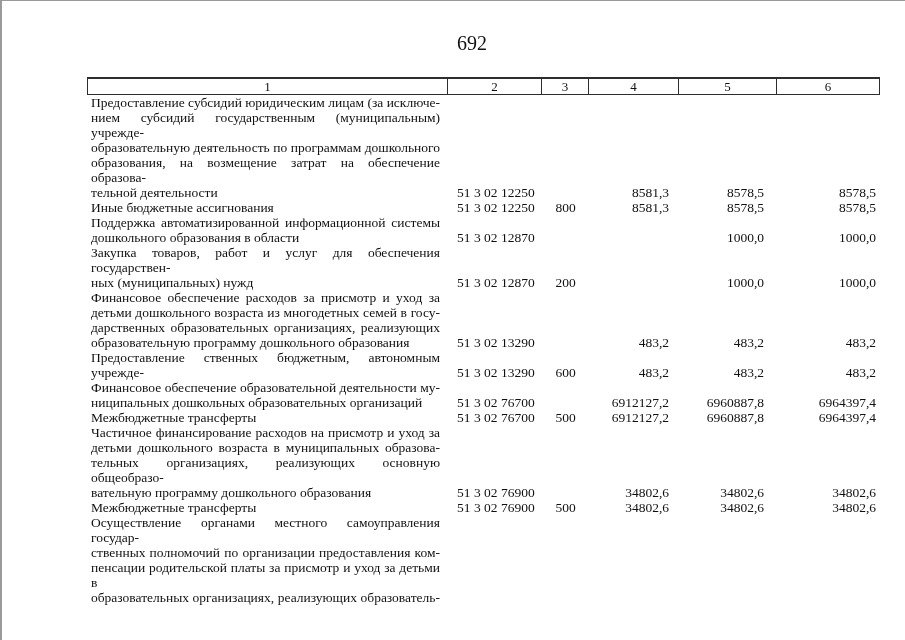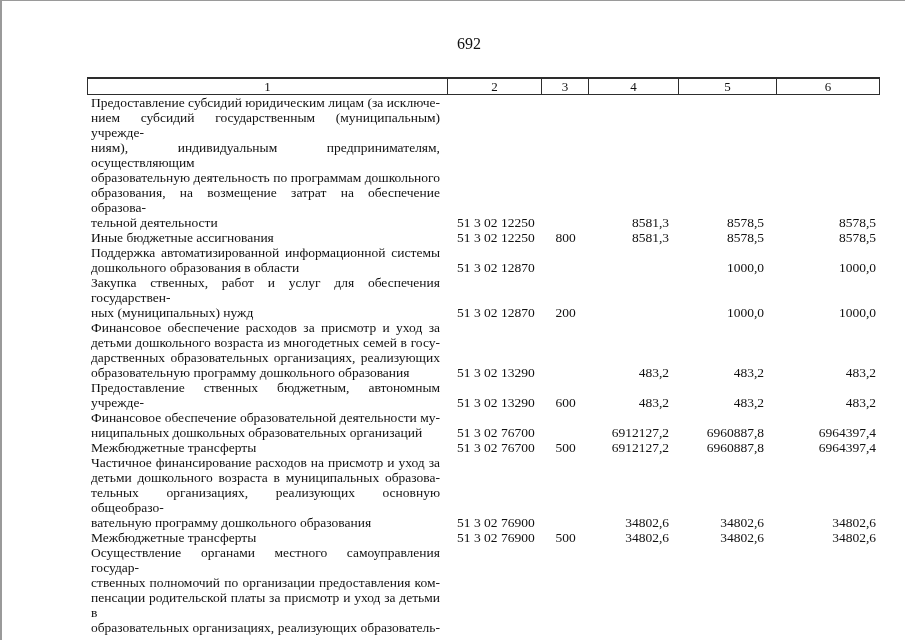--- a/index.html
+++ b/index.html
@@ -16,21 +16,21 @@
     border-top: 1px solid #9a9a9a;
     box-sizing: border-box;
     overflow: hidden;
     font-family: "Liberation Serif", "DejaVu Serif", serif;
     color: #111111;
   }
   .pagenum {
     position: absolute;
     top: 35px;
     left: 455px;
-    font-size: 16px;
+    font-size: 20px;
     line-height: 15px;
     color: #111;
   }
   .table-wrap {
     position: absolute;
     left: 85px;
     top: 76px;
     width: 793px;
   }
   
@@ -121,21 +121,20 @@
       <div class="hcell hc3">3</div>
       <div class="hcell hc4">4</div>
       <div class="hcell hc5">5</div>
       <div class="hcell hc6">6</div>
     </div>
     <div class="tbody" id="tbody">
         <div class="trow">
           <div class="cell c1">
             <div class="line">Предоставление субсидий юридическим лицам (за исключе-</div>
             <div class="line">нием субсидий государственным (муниципальным) учрежде-</div>
-            <div class="line">ниям), индивидуальным предпринимателям, осуществляющим</div>
             <div class="line">образовательную деятельность по программам дошкольного</div>
             <div class="line">образования, на возмещение затрат на обеспечение образова-</div>
             <div class="line last">тельной деятельности</div>
           </div>
           <div class="cell c2">51 3 02 12250</div>
           <div class="cell c3"></div>
           <div class="cell c4">8581,3</div>
           <div class="cell c5">8578,5</div>
           <div class="cell c6">8578,5</div>
         </div>
@@ -155,21 +154,21 @@
             <div class="line last">дошкольного образования в области</div>
           </div>
           <div class="cell c2">51 3 02 12870</div>
           <div class="cell c3"></div>
           <div class="cell c4"></div>
           <div class="cell c5">1000,0</div>
           <div class="cell c6">1000,0</div>
         </div>
         <div class="trow">
           <div class="cell c1">
-            <div class="line">Закупка ственных, работ и услуг для обеспечения государствен-</div>
+            <div class="line">Закупка товаров, работ и услуг для обеспечения государствен-</div>
             <div class="line last">ных (муниципальных) нужд</div>
           </div>
           <div class="cell c2">51 3 02 12870</div>
           <div class="cell c3">200</div>
           <div class="cell c4"></div>
           <div class="cell c5">1000,0</div>
           <div class="cell c6">1000,0</div>
         </div>
         <div class="trow">
           <div class="cell c1">

